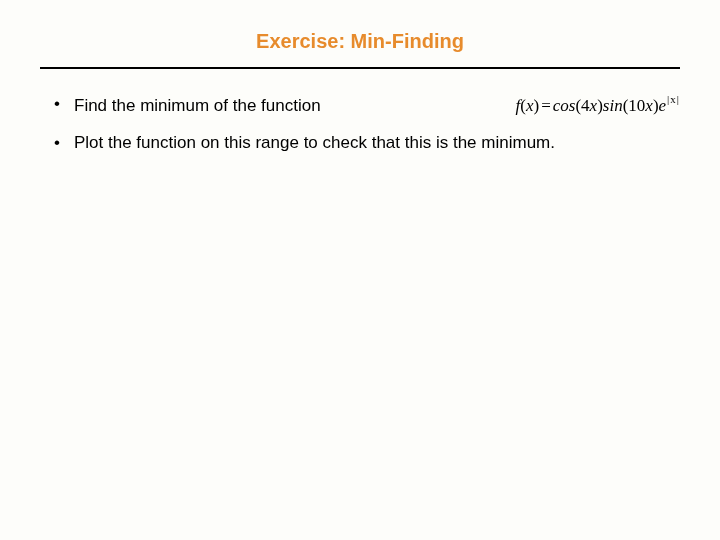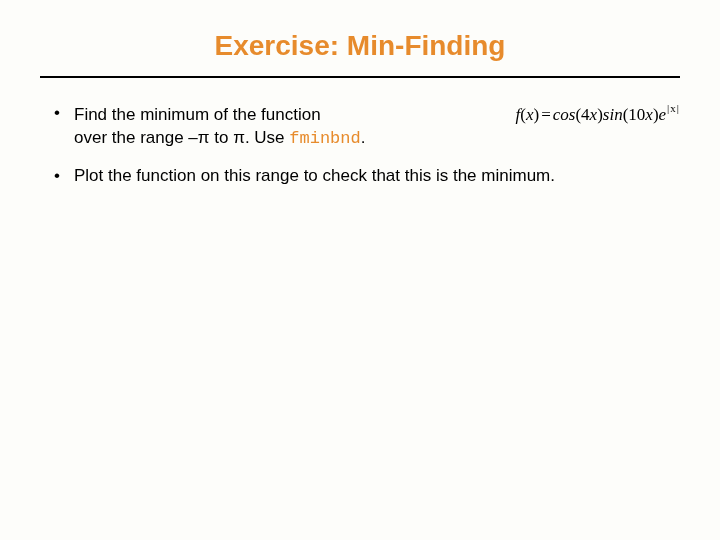--- a/index.html
+++ b/index.html
@@ -12,21 +12,21 @@
     overflow: hidden;
   }
   .slide {
     width: 100%;
     height: 100%;
     padding: 20px 40px 40px 40px;
   }
   .title {
     text-align: center;
     font-weight: bold;
-    font-size: 28px;
+    font-size: 20px;
     color: #e78b2c;
     padding: 10px 0 14px 0;
   }
   .rule {
     border: none;
     border-top: 2.5px solid #000;
     margin: 0 0 24px 0;
   }
   .bullets {
     list-style: none;
@@ -80,21 +80,18 @@
   <hr class="rule">
   <ul class="bullets">
     <li>
       <div class="bullet-line1">
         <span class="text-part">Find the minimum of the function</span>
         <span class="gap"></span>
         <span class="formula">
           <span class="fn">f</span><span class="paren">(</span><span class="fn">x</span><span class="paren">)</span><span class="eq">=</span><span class="fn">cos</span><span class="paren">(</span><span class="num">4</span><span class="fn">x</span><span class="paren">)</span><span class="fn">sin</span><span class="paren">(</span><span class="num">10</span><span class="fn">x</span><span class="paren">)</span><span class="fn">e</span><sup><span class="abs">|</span><span>x</span><span class="abs">|</span></sup>
         </span>
       </div>
-      <div>
-        <span>over the range –π to π. Use </span><span class="code">fminbnd</span><span>.</span>
-      </div>
     </li>
     <li>
       <span>Plot the function on this range to check that this is the minimum.</span>
     </li>
   </ul>
 </div>
 
 </body></html>

